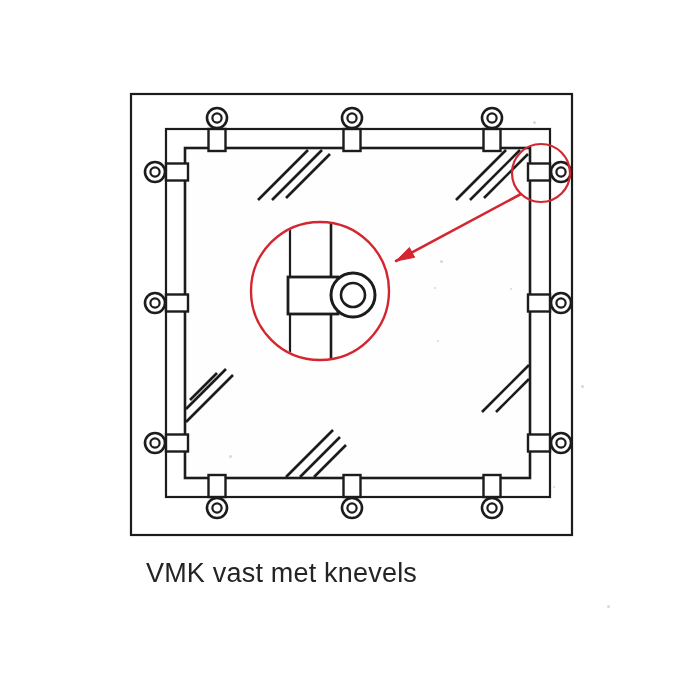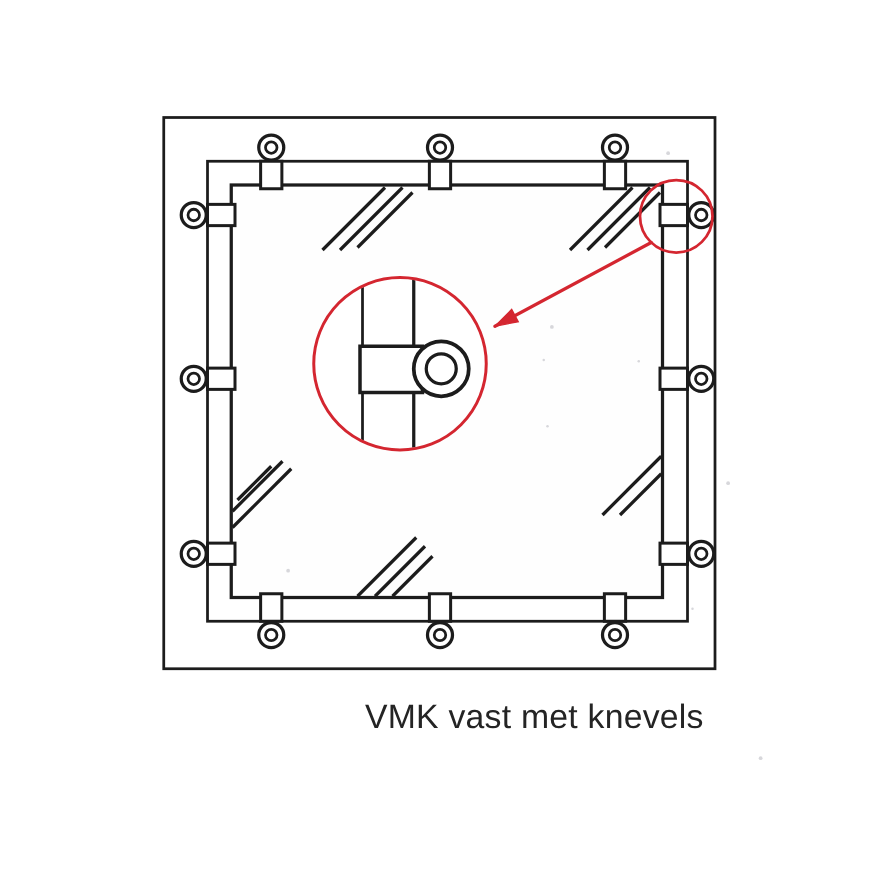--- a/index.html
+++ b/index.html
@@ -25,21 +25,21 @@
     top: 0;
     width: 700px;
     height: 700px;
     display: block;
   }
   .caption {
     position: absolute;
     left: 0;
     top: 558px;
     width: 563px;
-    text-align: right;
+    text-align: center;
     font-family: "Liberation Sans", sans-serif;
     font-size: 27px;
     font-weight: 400;
     letter-spacing: 0.2px;
     color: #242424;
     white-space: nowrap;
   }
   .speck {
     position: absolute;
     background: #c9c9cf;

